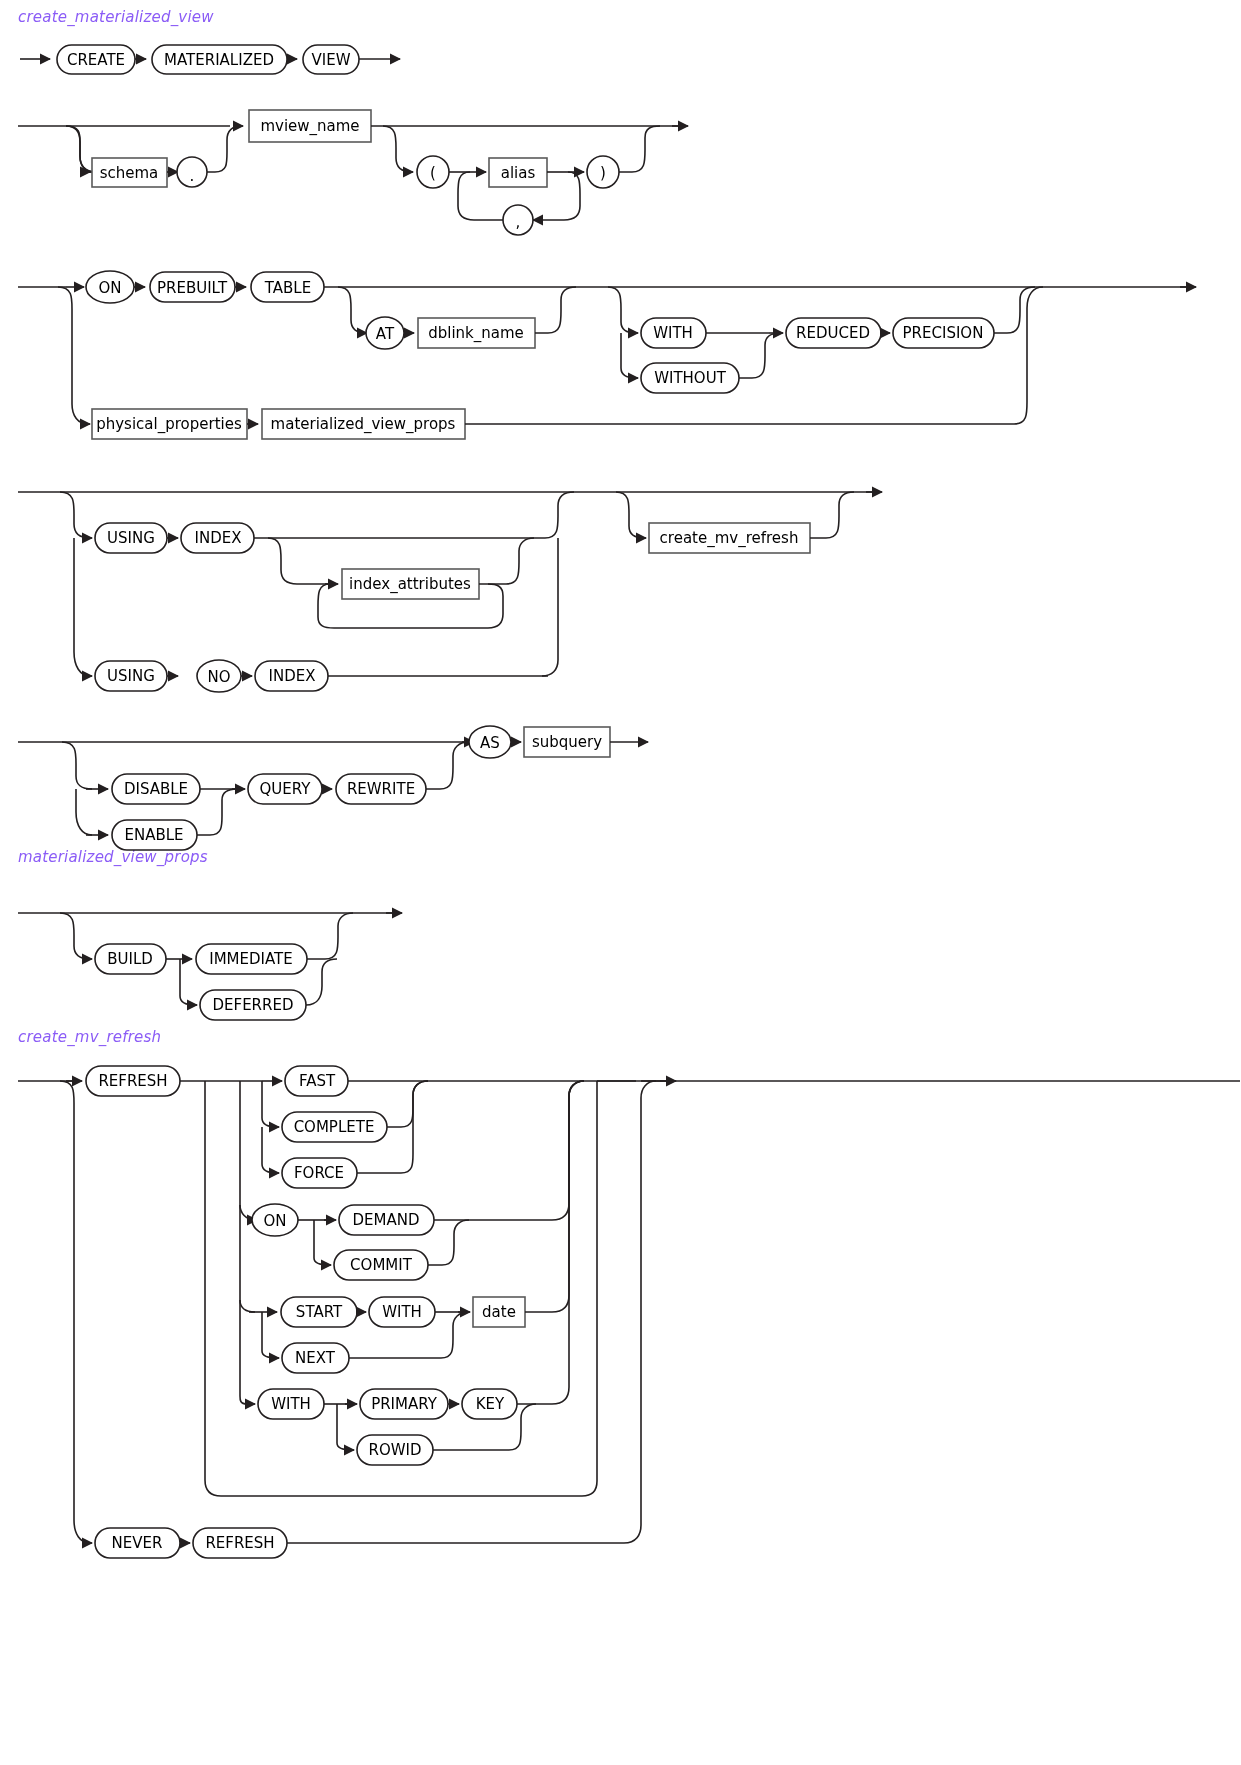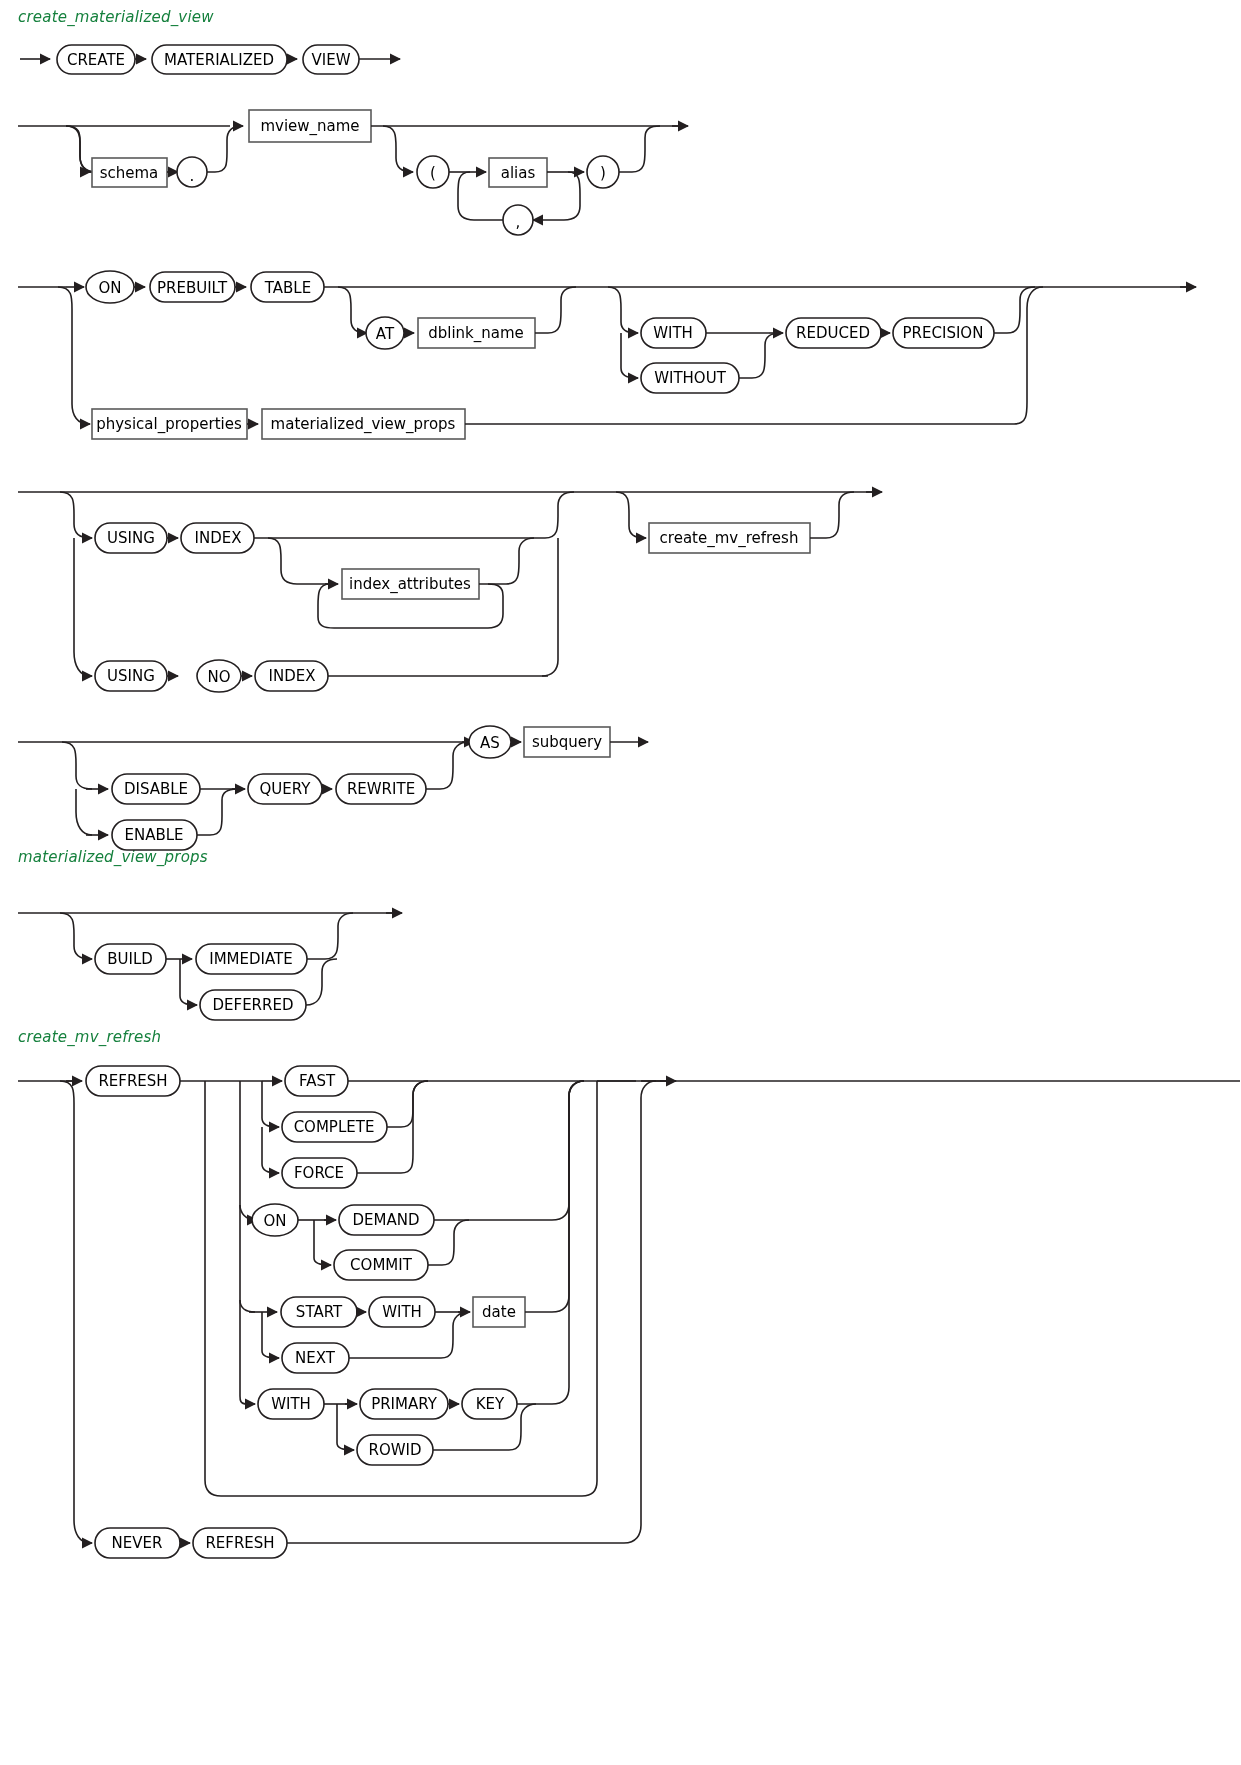--- a/index.html
+++ b/index.html
@@ -16,21 +16,21 @@
     width: 1241px;
     height: 1765px;
     background: #ffffff;
     overflow: hidden;
   }
   .section-title {
     position: absolute;
     font-family: "DejaVu Sans", "Liberation Sans", sans-serif;
     font-style: italic;
     font-size: 15px;
-    color: #15803d;
+    color: #8b5cf6;
     white-space: nowrap;
     letter-spacing: 0.2px;
   }
   svg.rr {
     position: absolute;
     left: 0;
     top: 0;
     width: 1241px;
     height: 1765px;
     overflow: visible;

